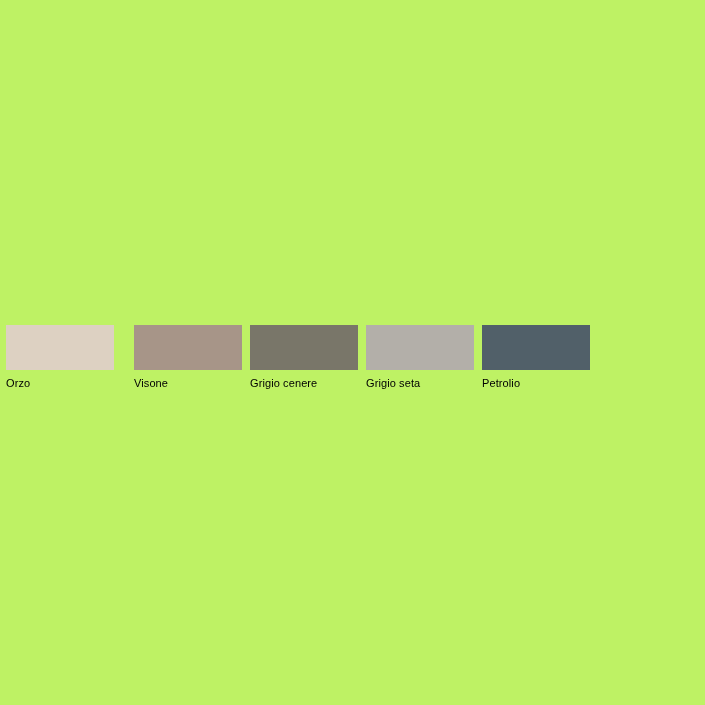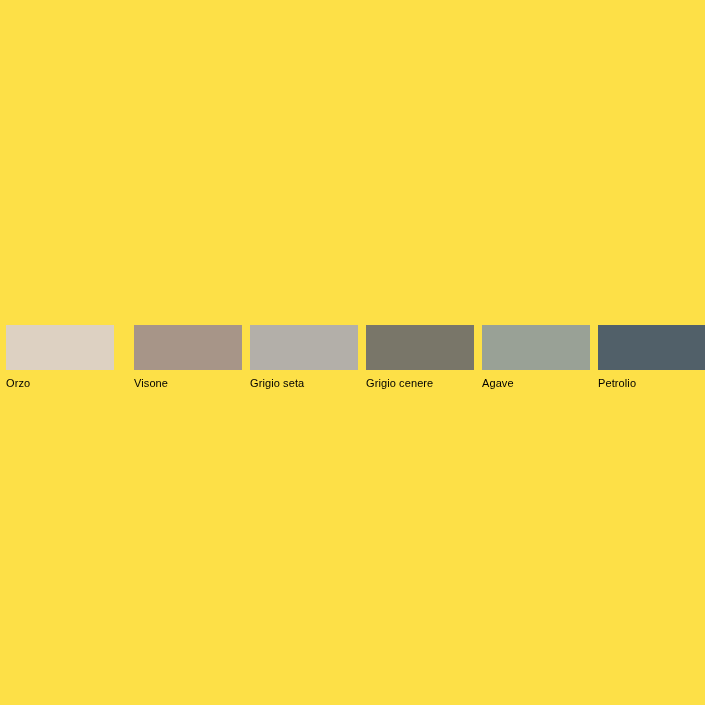--- a/index.html
+++ b/index.html
@@ -54,48 +54,44 @@
     line-height: 13px;
     color: #000000;
     font-family: "Liberation Sans", sans-serif;
     white-space: nowrap;
     letter-spacing: 0.1px;
   }
 </style>
 </head>
 <body>
 
-<div id="palette-canvas" style="background: #fde047;">
+<div id="palette-canvas" style="background: #bef264;">
 
   <div id="swatch-strip" style="gap: 8px;">
 
     <div class="swatch-cell" style="width: 108px;">
       <span class="swatch-chip" style="background-color: rgb(221, 209, 194); width: 108px; height: 45px;"></span>
       <span class="swatch-label" style="color: rgb(0, 0, 0);">Orzo</span>
     </div>
 
     <div class="swatch-cell" style="width: 108px; padding-left: 12px;">
       <span class="swatch-chip" style="background-color: rgb(167, 149, 136); width: 108px; height: 45px;"></span>
       <span class="swatch-label" style="color: rgb(0, 0, 0);">Visone</span>
     </div>
 
     <div class="swatch-cell" style="width: 108px;">
-      <span class="swatch-chip" style="background-color: rgb(179, 175, 169); width: 108px; height: 45px;"></span>
-      <span class="swatch-label" style="color: rgb(0, 0, 0);">Grigio seta</span>
-    </div>
-
-    <div class="swatch-cell" style="width: 108px;">
       <span class="swatch-chip" style="background-color: rgb(121, 118, 105); width: 108px; height: 45px;"></span>
       <span class="swatch-label" style="color: rgb(0, 0, 0);">Grigio cenere</span>
     </div>
 
     <div class="swatch-cell" style="width: 108px;">
-      <span class="swatch-chip" style="background-color: rgb(153, 161, 150); width: 108px; height: 45px;"></span>
-      <span class="swatch-label" style="color: rgb(0, 0, 0);">Agave</span>
+      <span class="swatch-chip" style="background-color: rgb(179, 175, 169); width: 108px; height: 45px;"></span>
+      <span class="swatch-label" style="color: rgb(0, 0, 0);">Grigio seta</span>
     </div>
+
 
     <div class="swatch-cell" style="width: 96px;">
       <span class="swatch-chip" style="background-color: rgb(81, 96, 105); width: 108px; height: 45px;"></span>
       <span class="swatch-label" style="color: rgb(0, 0, 0);">Petrolio</span>
     </div>
 
   </div>
 </div>
 
 </body></html>

